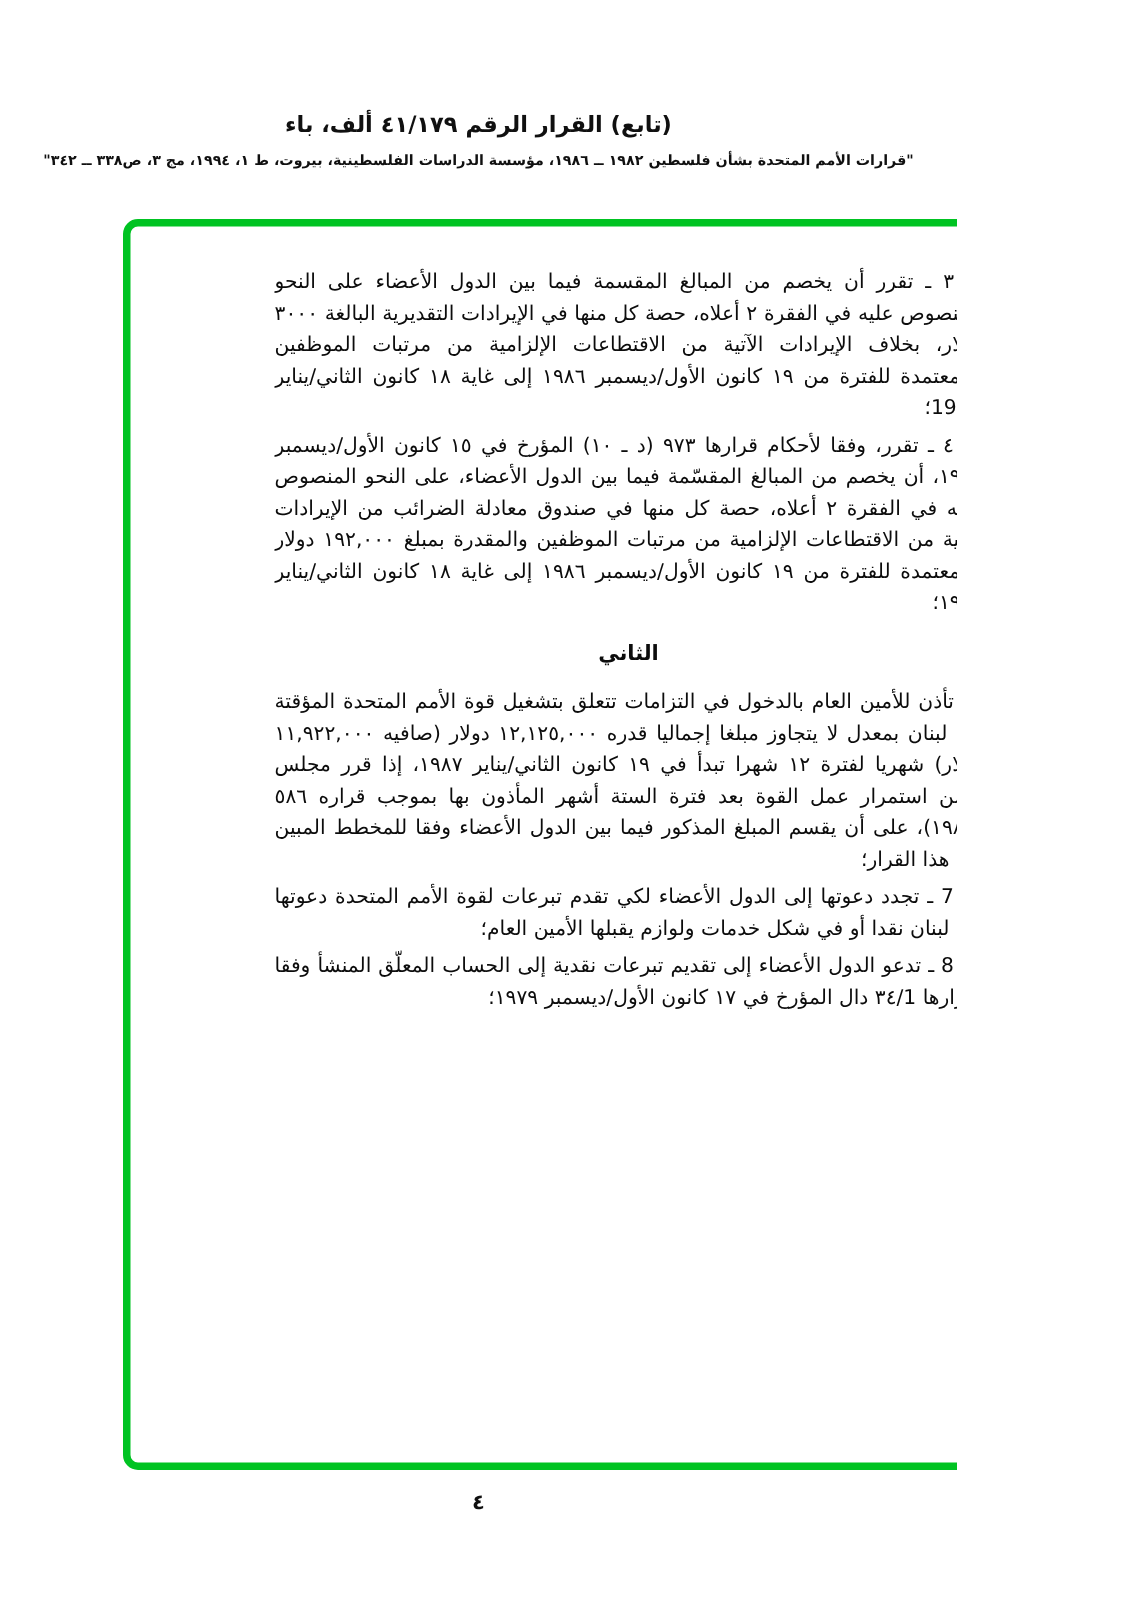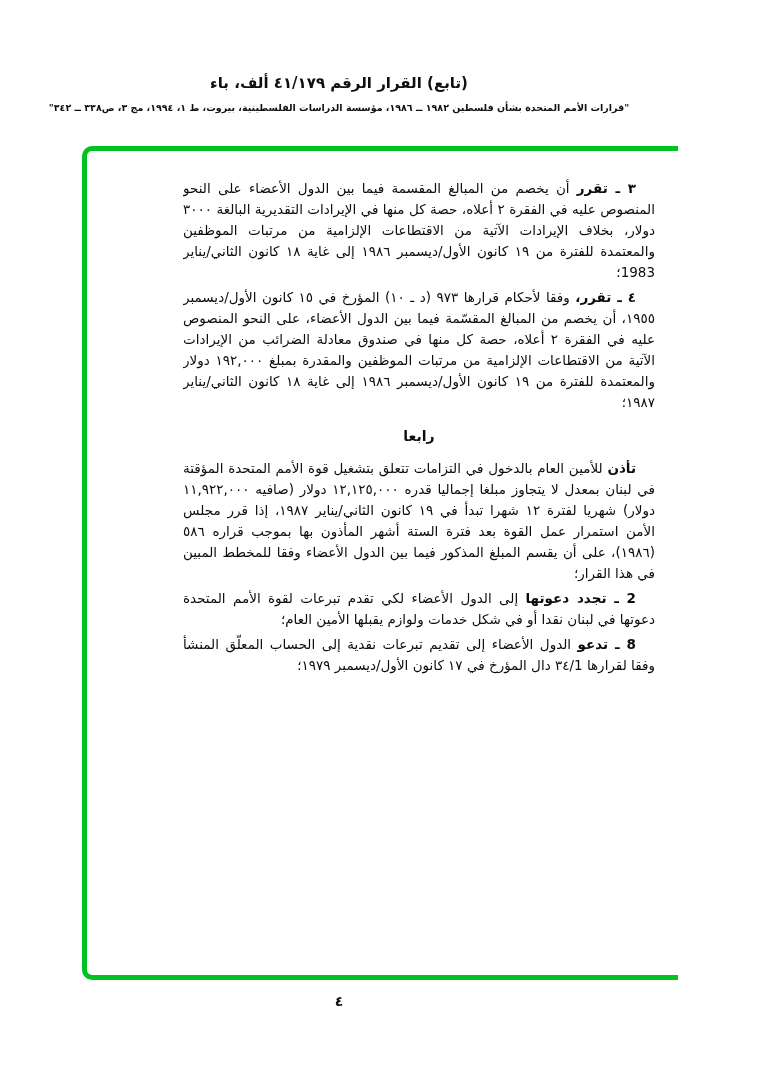--- a/index.html
+++ b/index.html
@@ -2,21 +2,21 @@
 <html lang="ar"><head>
 <meta charset="utf-8">
 <style>
   html, body { margin: 0; padding: 0; }
   body {
     width: 758px; height: 1078px;
     background: #ffffff;
     font-family: "DejaVu Sans", sans-serif;
     color: #101010;
   }
-  .page { position: relative; width: 638px; height: 1078px; overflow: hidden; background: #ffffff; padding-left: 40px; }
+  .page { position: relative; width: 638px; height: 1078px; overflow: hidden; background: #ffffff; }
 
   .doc-header { position: absolute; top: 74px; left: 0; right: 0; text-align: center; direction: rtl; }
   .doc-title { font-size: 15px; font-weight: bold; margin: 0 0 10px 0; letter-spacing: .2px; }
   .doc-citation { font-size: 9.5px; font-weight: bold; margin: 0; white-space: nowrap; }
 
   .frame {
     position: absolute;
     left: 82px; top: 146px;
     width: 598px; height: 824px;
     border: 5px solid #00c322;
@@ -27,21 +27,21 @@
     position: absolute;
     top: 27px; right: 30px; left: 96px;
     height: 772px; overflow: hidden;
     direction: rtl;
     text-align: justify;
     font-size: 13.5px;
     line-height: 21px;
     color: #0c0c0c;
   }
   .para { margin: 0 0 4px 0; text-indent: 19px; }
-  .lead { font-weight: bold; }
+  .lead { font-weight: normal; }
   .section-heading {
     font-size: 14px; font-weight: bold;
     text-align: center; text-indent: 0;
     margin: 13px 0 11px 0;
   }
 
   .doc-footer { position: absolute; top: 991px; left: 0; right: 0; text-align: center; }
   .page-number { font-size: 14px; font-weight: bold; }
 </style>
 </head>
@@ -54,26 +54,26 @@
     <p class="doc-citation">"قرارات الأمم المتحدة بشأن فلسطين ١٩٨٢ ــ ١٩٨٦، مؤسسة الدراسات الفلسطينية، بيروت، ط ١، ١٩٩٤، مج ٣، ص٣٣٨ ــ ٣٤٢"</p>
   </header>
 
   <div class="frame">
     <section class="content">
 
       <p class="para"><span class="lead">٣ ـ تقرر</span><span> أن يخصم من المبالغ المقسمة فيما بين الدول الأعضاء على النحو المنصوص عليه في الفقرة ٢ أعلاه، حصة كل منها في الإيرادات التقديرية البالغة ٣٠٠٠ دولار، بخلاف الإيرادات الآتية من الاقتطاعات الإلزامية من مرتبات الموظفين والمعتمدة للفترة من ١٩ كانون الأول/ديسمبر ١٩٨٦ إلى غاية ١٨ كانون الثاني/يناير 1983؛</span></p>
 
       <p class="para"><span class="lead">٤ ـ تقرر،</span><span> وفقا لأحكام قرارها ٩٧٣ (د ـ ١٠) المؤرخ في ١٥ كانون الأول/ديسمبر ١٩٥٥، أن يخصم من المبالغ المقسّمة فيما بين الدول الأعضاء، على النحو المنصوص عليه في الفقرة ٢ أعلاه، حصة كل منها في صندوق معادلة الضرائب من الإيرادات الآتية من الاقتطاعات الإلزامية من مرتبات الموظفين والمقدرة بمبلغ ١٩٢,٠٠٠ دولار والمعتمدة للفترة من ١٩ كانون الأول/ديسمبر ١٩٨٦ إلى غاية ١٨ كانون الثاني/يناير ١٩٨٧؛</span></p>
 
-      <h2 class="section-heading">رابعا</h2>
+      <h2 class="section-heading">الثاني</h2>
 
       <p class="para"><span class="lead">تأذن</span><span> للأمين العام بالدخول في التزامات تتعلق بتشغيل قوة الأمم المتحدة المؤقتة في لبنان بمعدل لا يتجاوز مبلغا إجماليا قدره ١٢,١٢٥,٠٠٠ دولار (صافيه ١١,٩٢٢,٠٠٠ دولار) شهريا لفترة ١٢ شهرا تبدأ في ١٩ كانون الثاني/يناير ١٩٨٧، إذا قرر مجلس الأمن استمرار عمل القوة بعد فترة الستة أشهر المأذون بها بموجب قراره ٥٨٦ (١٩٨٦)، على أن يقسم المبلغ المذكور فيما بين الدول الأعضاء وفقا للمخطط المبين في هذا القرار؛</span></p>
 
 
-      <p class="para"><span class="lead">2 ـ تجدد دعوتها</span><span> إلى الدول الأعضاء لكي تقدم تبرعات لقوة الأمم المتحدة دعوتها في لبنان نقدا أو في شكل خدمات ولوازم يقبلها الأمين العام؛</span></p>
+      <p class="para"><span class="lead">7 ـ تجدد دعوتها</span><span> إلى الدول الأعضاء لكي تقدم تبرعات لقوة الأمم المتحدة دعوتها في لبنان نقدا أو في شكل خدمات ولوازم يقبلها الأمين العام؛</span></p>
 
       <p class="para"><span class="lead">8 ـ تدعو</span><span> الدول الأعضاء إلى تقديم تبرعات نقدية إلى الحساب المعلّق المنشأ وفقا لقرارها ٣٤/1 دال المؤرخ في ١٧ كانون الأول/ديسمبر ١٩٧٩؛</span></p>
 
     </section>
   </div>
 
   <footer class="doc-footer">
     <span class="page-number">٤</span>
   </footer>
 

